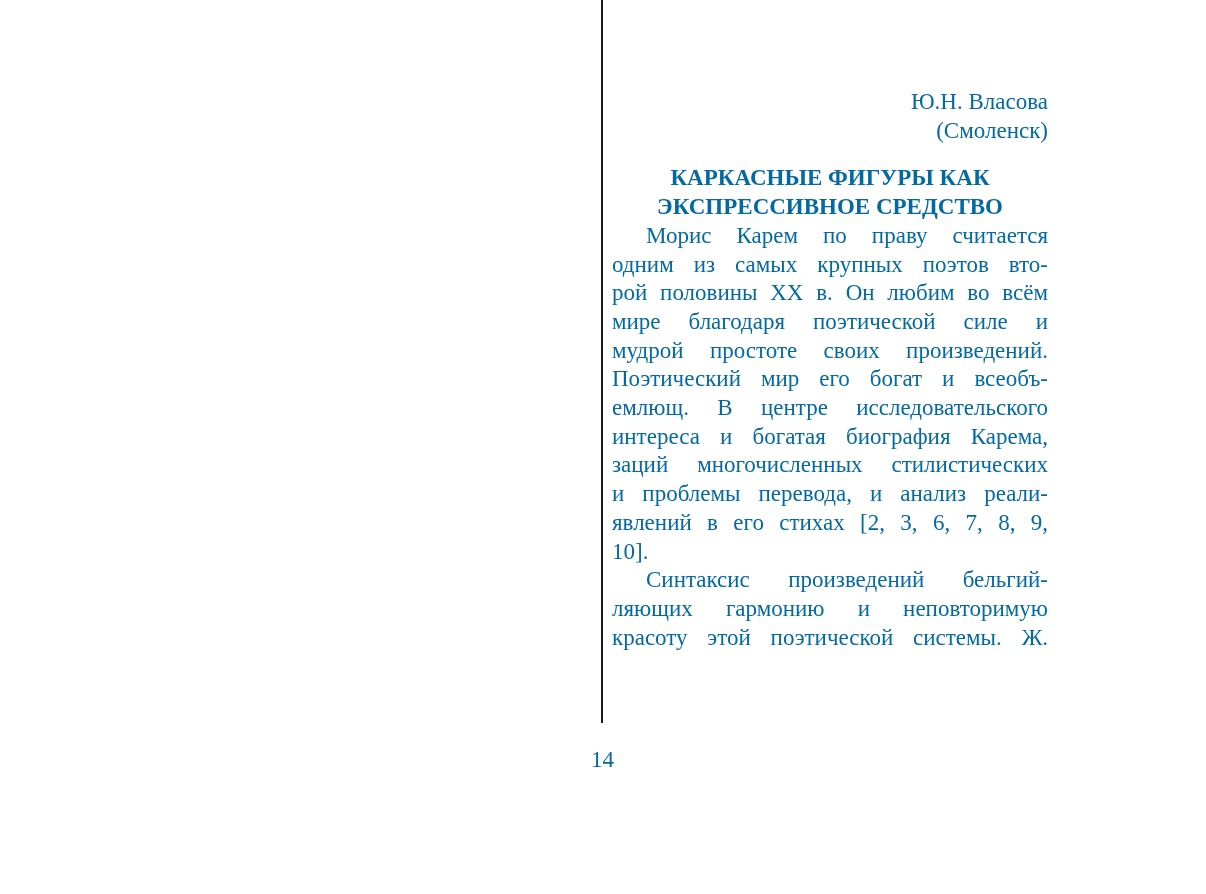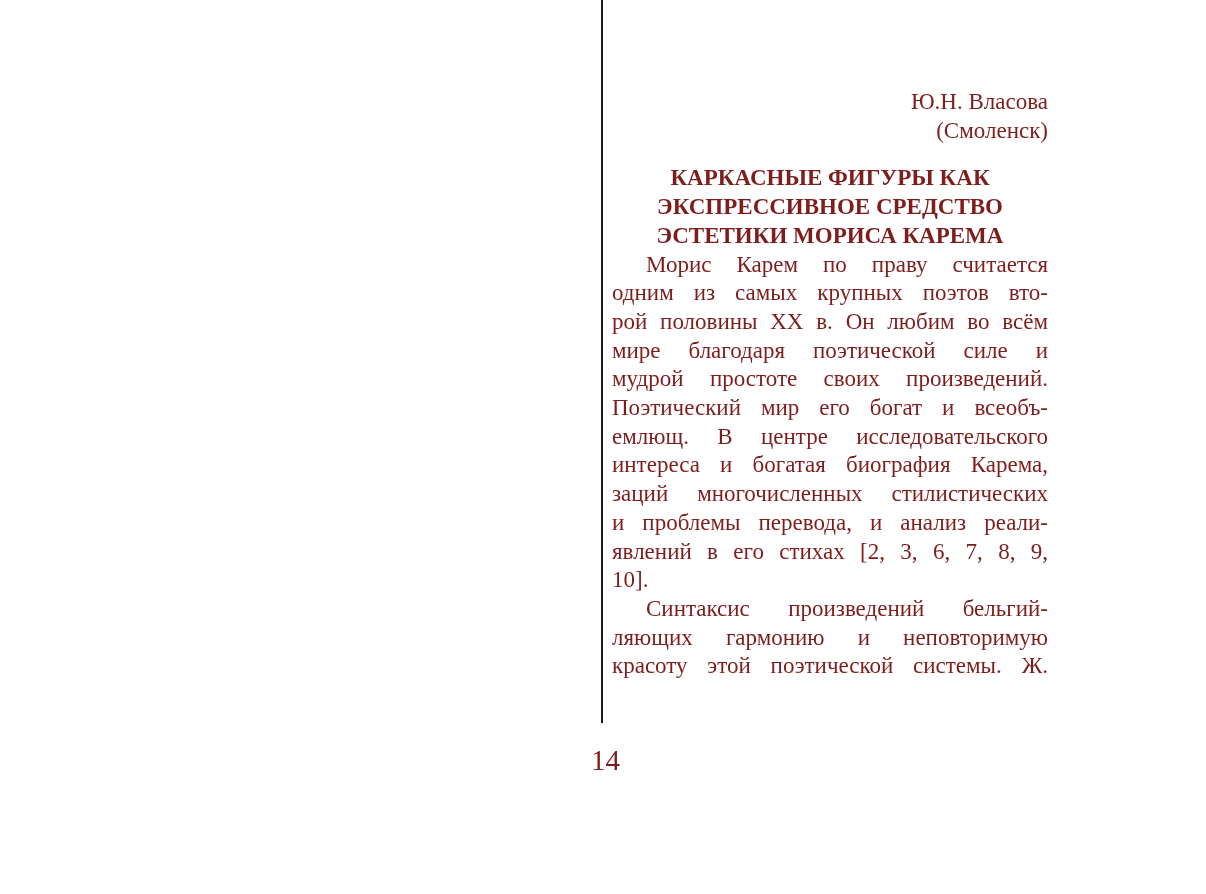--- a/index.html
+++ b/index.html
@@ -7,21 +7,21 @@
     padding: 0;
     background: #ffffff;
   }
   .page {
     position: relative;
     width: 1146px;
     height: 894px;
     background: #ffffff;
     overflow: hidden;
     font-family: "Liberation Serif", "DejaVu Serif", serif;
-    color: #7f1d1d;
+    color: #0369a1;
   }
   .gutter-line {
     position: absolute;
     left: 601px;
     top: 0;
     width: 2px;
     height: 723px;
     background: #1b1b1b;
   }
   .text-block {
@@ -49,42 +49,41 @@
   .line.first {
     text-indent: 34px;
   }
   .line.last {
     text-align-last: left;
   }
   .page-number {
     position: absolute;
     left: 591px;
     top: 746px;
-    font-size: 29px;
+    font-size: 23px;
     line-height: 28.7px;
   }
 </style>
 </head>
 <body>
 
 <div class="page">
 
   <div class="gutter-line"></div>
 
   <div class="text-block">
 
     <div class="author-block">
       <div>Ю.Н. Власова</div>
       <div>(Смоленск)</div>
     </div>
 
     <div class="title-block">
       <div class="title-line">КАРКАСНЫЕ ФИГУРЫ КАК</div>
       <div class="title-line">ЭКСПРЕССИВНОЕ СРЕДСТВО</div>
-      <div class="title-line">ЭСТЕТИКИ МОРИСА КАРЕМА</div>
     </div>
 
     <div class="body-block">
 
       <div class="paragraph">
         <div class="line first">Морис Карем по праву считается</div>
         <div class="line">одним из самых крупных поэтов вто-</div>
         <div class="line">рой половины ХХ в. Он любим во всём</div>
         <div class="line">мире благодаря поэтической силе и</div>
         <div class="line">мудрой простоте своих произведений.</div>

